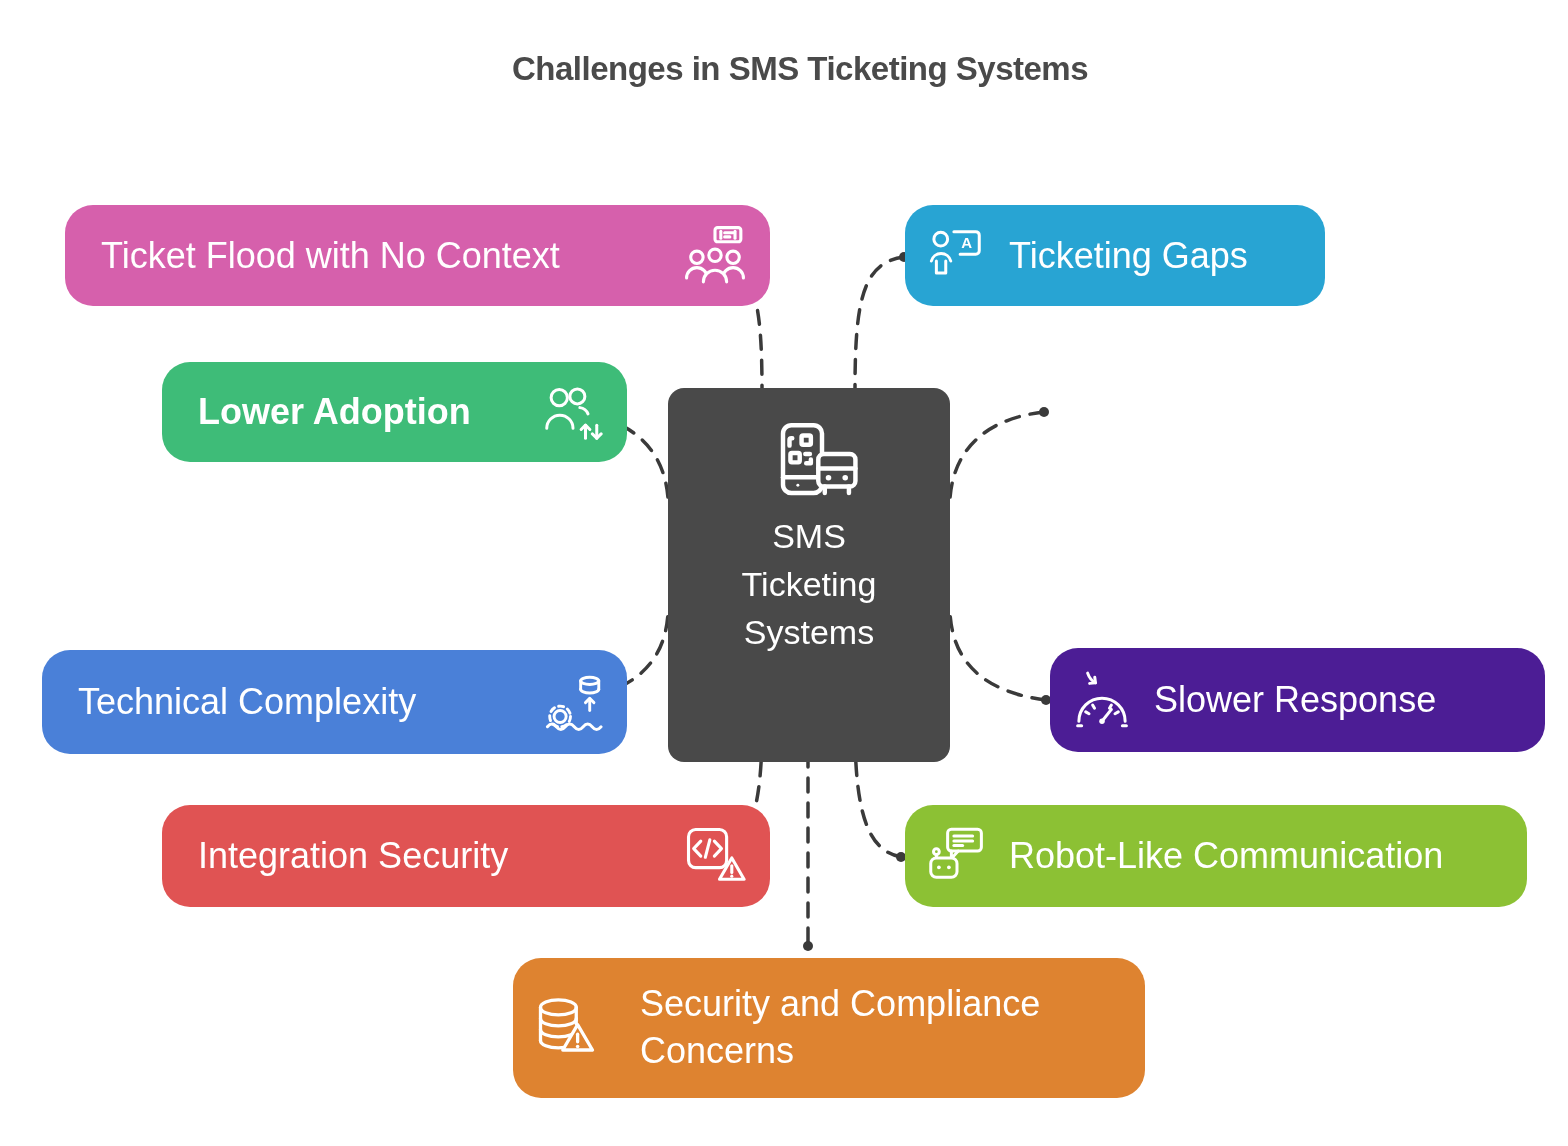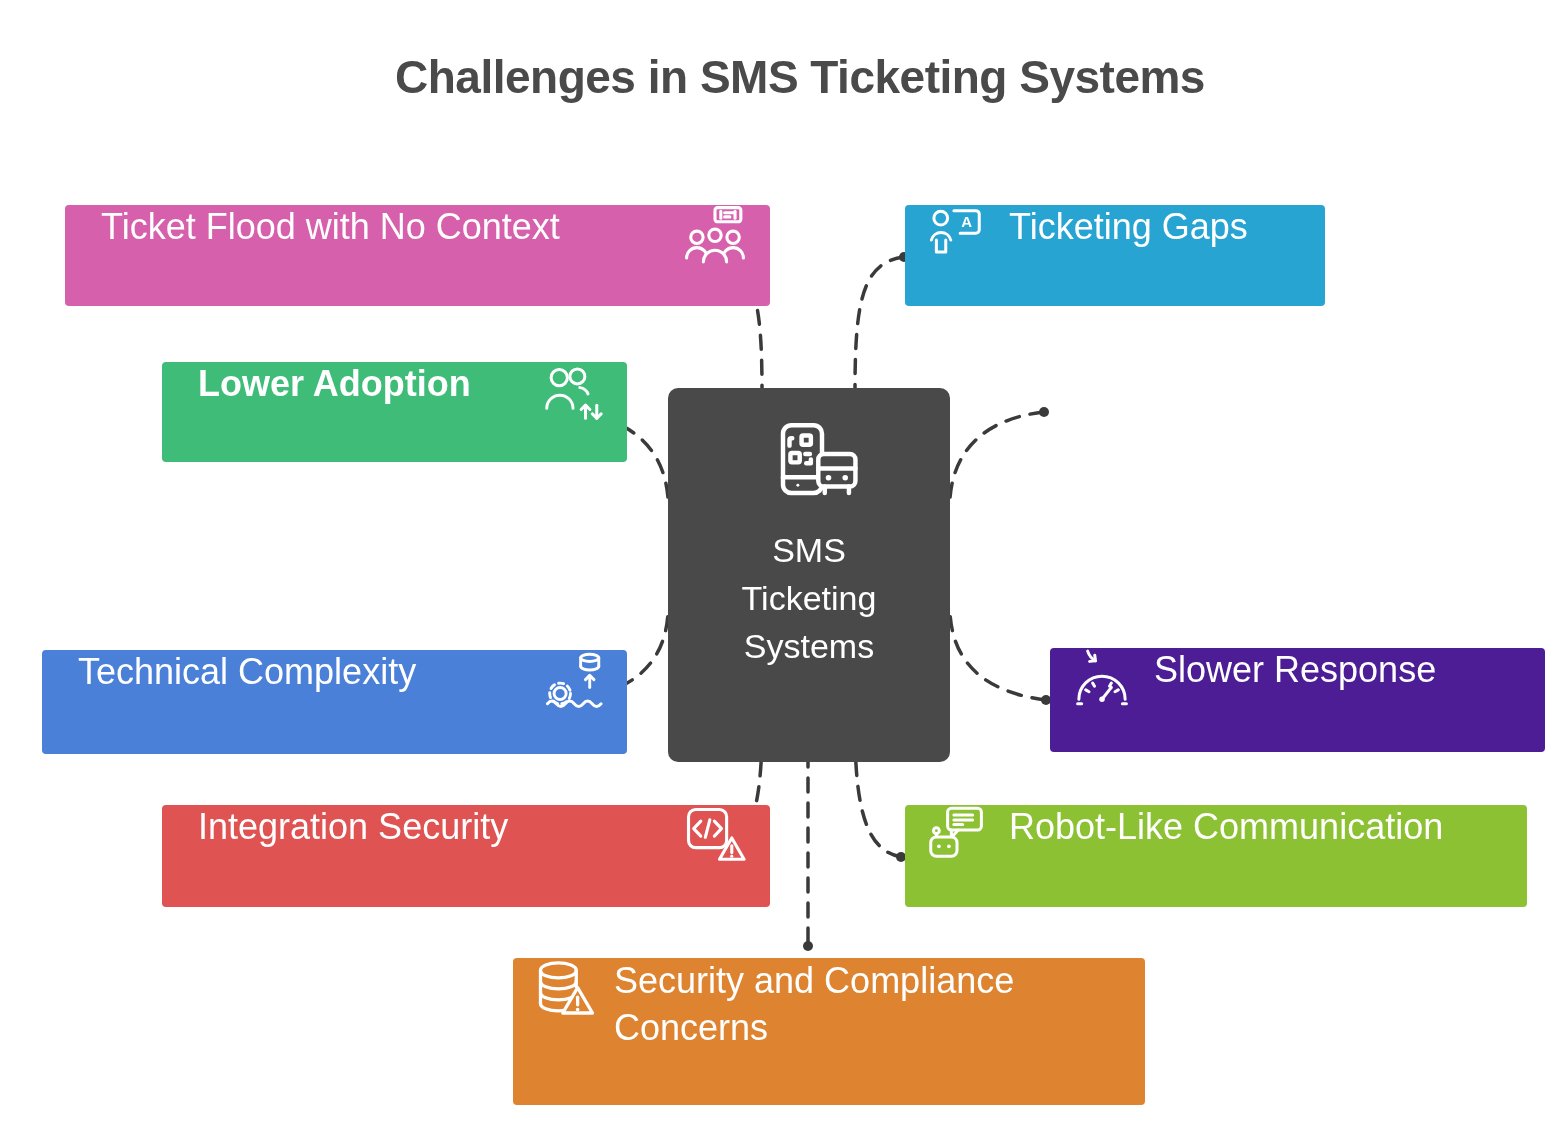--- a/index.html
+++ b/index.html
@@ -1,33 +1,33 @@
 <!DOCTYPE html>
 <html><head>
 <meta charset="utf-8">
 <style>
   html,body{margin:0;padding:0;background:#fff;}
   .canvas{position:relative;width:1568px;height:1146px;background:#fff;overflow:hidden;
           font-family:"Liberation Sans",sans-serif;}
   .title{position:absolute;left:12px;right:0;top:50px;text-align:center;
-         font-size:46px;font-weight:700;letter-spacing:-0.5px;margin-left:20px;}
+         font-size:33px;font-weight:700;letter-spacing:-0.5px;margin-left:20px;}
   .connectors{position:absolute;left:0;top:0;}
   .connectors path{fill:none;stroke:currentColor;stroke-width:3.5;
                    stroke-linecap:round;stroke-dasharray:14 11;}
   .connectors circle{fill:currentColor;stroke:none;}
-  .node{position:absolute;display:flex;align-items:flex-start;color:#fff;
-        border-radius:4px;font-size:36px;line-height:1.2;}
+  .node{position:absolute;display:flex;align-items:center;color:#fff;
+        border-radius:28px;font-size:36px;line-height:1.2;}
   .node.left-side{justify-content:space-between;padding:0 24px 0 36px;}
   .node.right-side{justify-content:flex-start;gap:22px;padding:0 18px 0 22px;}
-  .node.bottom-side{justify-content:flex-start;gap:13px;padding:0 18px 7px 22px;}
+  .node.bottom-side{justify-content:flex-start;gap:39px;padding:0 18px 0 22px;}
   .node .label{white-space:nowrap;}
   .node.bottom-side .label{white-space:normal;max-width:450px;line-height:1.3;}
   .center-node{position:absolute;display:flex;flex-direction:column;align-items:center;
-               justify-content:flex-start;padding-top:34px;gap:14px;color:#fff;
-               border-radius:10px;}
+               justify-content:flex-start;padding-top:34px;color:#fff;
+               border-radius:16px;}
   .center-node .label{font-size:34px;line-height:48px;text-align:center;max-width:190px;}
   .icon{display:inline-flex;flex:0 0 auto;}
   .icon svg{display:block;}
   .icon svg g{stroke:#fff;stroke-width:2.4;fill:none;stroke-linecap:round;stroke-linejoin:round;}
   .node-fill{fill:var(--node-color);}
   .wdot{fill:#fff;stroke:none;}
 </style>
 </head>
 <body>
 

